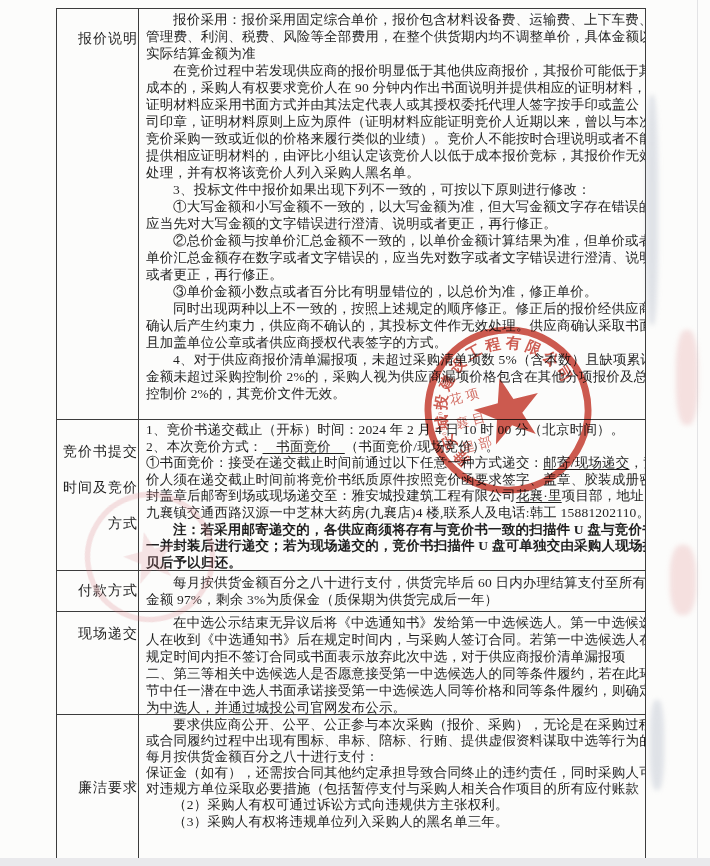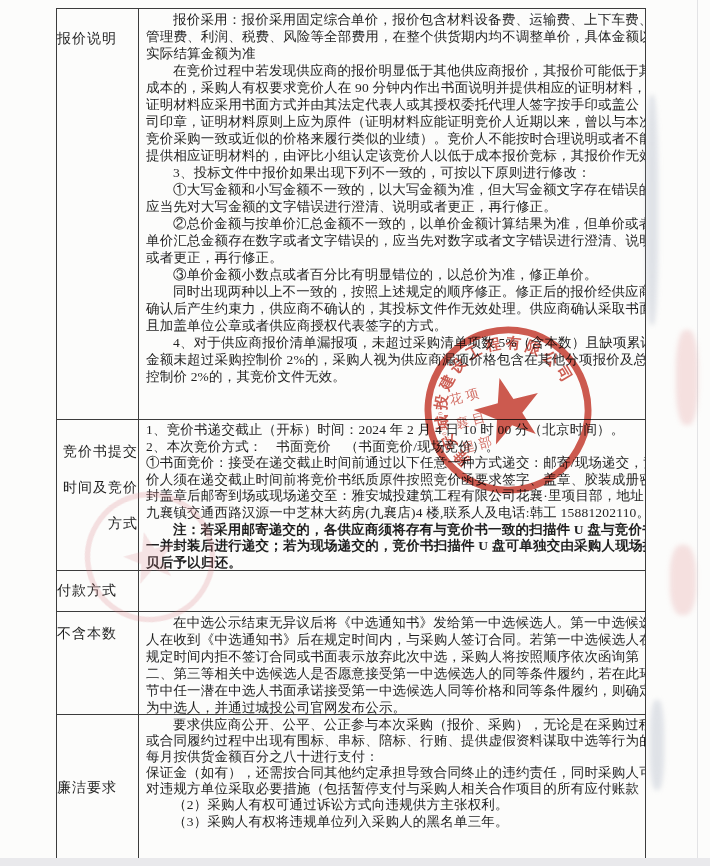--- a/index.html
+++ b/index.html
@@ -13,29 +13,29 @@
   
   .tbl{
     position:absolute;left:56px;top:8px;width:588px;
     border:1.4px solid #3c3c3c;
     background:transparent;
   }
   .row{display:flex;border-top:1.3px solid #3c3c3c;overflow:hidden;}
   .row:first-child{border-top:none;}
   .label-cell{
     width:82px;flex:0 0 82px;border-right:1.3px solid #3c3c3c;
-    display:flex;flex-direction:column;align-items:flex-start;
+    display:flex;flex-direction:column;align-items:flex-end;
     font-size:14px;letter-spacing:1px;line-height:20px;
     box-sizing:border-box;
   }
   .content-cell{flex:1;box-sizing:border-box;padding:2px 5px 0 7px;overflow:hidden;}
   .line{font-size:13.5px;letter-spacing:0.2px;white-space:nowrap;}
   .ind{padding-left:27px;}
   .bold{font-weight:bold;}
-  .u{text-underline-offset:2px;}
+  .u{text-decoration:underline;text-underline-offset:2px;}
   .r1{height:410px}.r2{height:150px}.r3{height:40px}.r4{height:102px}.r5{height:146px}
   .r1 .line{line-height:17px}
   .r2 .line{line-height:16.6px}
   .r3 .line{line-height:17px}
   .r4 .line{line-height:17px}
   .r5 .line{line-height:16.1px}
   .r1 .label-cell{padding-top:20px}
   .r2 .label-cell{padding-top:14px;line-height:36px;align-items:flex-end;padding-left:6px}
   .r3 .label-cell{justify-content:center}
   .r4 .label-cell{padding-top:12px}
@@ -73,20 +73,21 @@
         <div class="content-cell">
           <div class="line ind">报价采用：报价采用固定综合单价，报价包含材料设备费、运输费、上下车费、</div>
           <div class="line">管理费、利润、税费、风险等全部费用，在整个供货期内均不调整单价，具体金额以</div>
           <div class="line">实际结算金额为准</div>
           <div class="line ind">在竞价过程中若发现供应商的报价明显低于其他供应商报价，其报价可能低于其</div>
           <div class="line">成本的，采购人有权要求竞价人在 90 分钟内作出书面说明并提供相应的证明材料，</div>
           <div class="line">证明材料应采用书面方式并由其法定代表人或其授权委托代理人签字按手印或盖公</div>
           <div class="line">司印章，证明材料原则上应为原件（证明材料应能证明竞价人近期以来，曾以与本次</div>
           <div class="line">竞价采购一致或近似的价格来履行类似的业绩）。竞价人不能按时合理说明或者不能</div>
           <div class="line">提供相应证明材料的，由评比小组认定该竞价人以低于成本报价竞标，其报价作无效</div>
+          <div class="line">处理，并有权将该竞价人列入采购人黑名单。</div>
           <div class="line ind">3、投标文件中报价如果出现下列不一致的，可按以下原则进行修改：</div>
           <div class="line ind">①大写金额和小写金额不一致的，以大写金额为准，但大写金额文字存在错误的，</div>
           <div class="line">应当先对大写金额的文字错误进行澄清、说明或者更正，再行修正。</div>
           <div class="line ind">②总价金额与按单价汇总金额不一致的，以单价金额计算结果为准，但单价或者</div>
           <div class="line">单价汇总金额存在数字或者文字错误的，应当先对数字或者文字错误进行澄清、说明</div>
           <div class="line">或者更正，再行修正。</div>
           <div class="line ind">③单价金额小数点或者百分比有明显错位的，以总价为准，修正单价。</div>
           <div class="line ind">同时出现两种以上不一致的，按照上述规定的顺序修正。修正后的报价经供应商</div>
           <div class="line">确认后产生约束力，供应商不确认的，其投标文件作无效处理。供应商确认采取书面</div>
           <div class="line">且加盖单位公章或者供应商授权代表签字的方式。</div>
@@ -110,29 +111,33 @@
           <div class="line">九襄镇交通西路汉源一中芝林大药房(九襄店)4 楼,联系人及电话:韩工 15881202110。</div>
           <div class="line ind bold">注：若采用邮寄递交的，各供应商须将存有与竞价书一致的扫描件 U 盘与竞价书</div>
           <div class="line bold">一并封装后进行递交；若为现场递交的，竞价书扫描件 U 盘可单独交由采购人现场拷</div>
           <div class="line bold">贝后予以归还。</div>
         </div>
       </div>
       <div class="row r3">
         <div class="label-cell">
           <div class="label-line">付款方式</div>
         </div>
+        <div class="content-cell">
+          <div class="line ind">每月按供货金额百分之八十进行支付，供货完毕后 60 日内办理结算支付至所有</div>
+          <div class="line">金额 97%，剩余 3%为质保金（质保期为供货完成后一年）</div>
+        </div>
       </div>
       <div class="row r4">
         <div class="label-cell">
-          <div class="label-line">不含本数</div>
+          <div class="label-line">现场递交</div>
         </div>
         <div class="content-cell">
           <div class="line ind">在中选公示结束无异议后将《中选通知书》发给第一中选候选人。第一中选候选</div>
           <div class="line">人在收到《中选通知书》后在规定时间内，与采购人签订合同。若第一中选候选人在</div>
-          <div class="line">规定时间内拒不签订合同或书面表示放弃此次中选，采购人将按照顺序依次函询第</div>
+          <div class="line">规定时间内拒不签订合同或书面表示放弃此次中选，对于供应商报价清单漏报项</div>
           <div class="line">二、第三等相关中选候选人是否愿意接受第一中选候选人的同等条件履约，若在此环</div>
           <div class="line">节中任一潜在中选人书面承诺接受第一中选候选人同等价格和同等条件履约，则确定</div>
           <div class="line">为中选人，并通过城投公司官网发布公示。</div>
         </div>
       </div>
       <div class="row r5">
         <div class="label-cell">
           <div class="label-line">廉洁要求</div>
         </div>
         <div class="content-cell">

